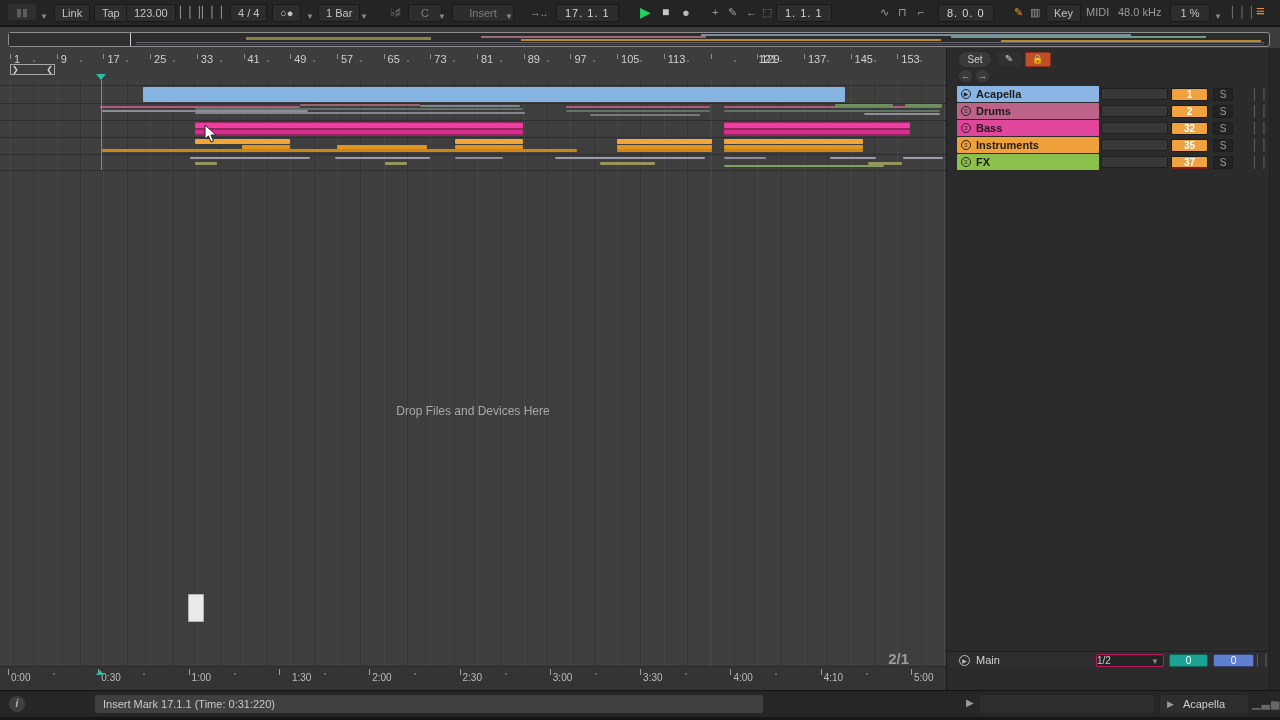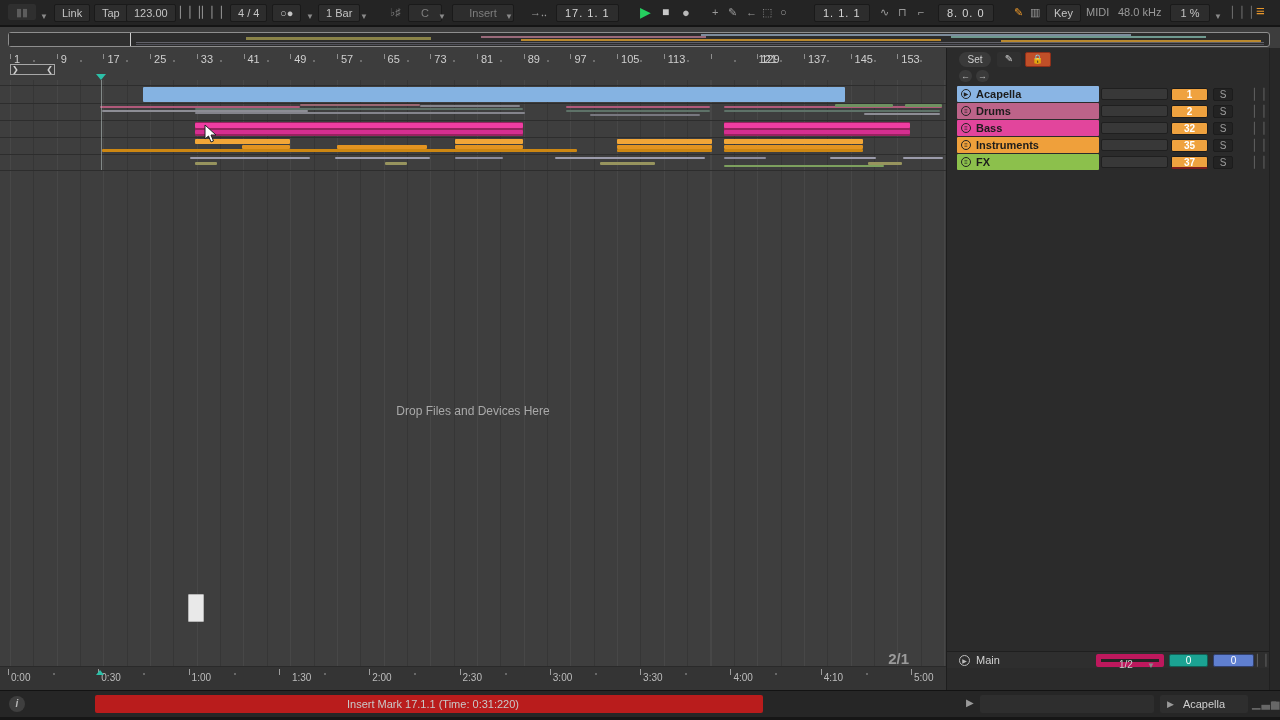--- a/index.html
+++ b/index.html
@@ -114,22 +114,22 @@
       letter-spacing:1px; }
 
   
   #main-row { position:absolute; left:0; top:603px; width:322px; height:17px;
       background:#2e2e2e; border-top:1px solid #1f1f1f; }
   #main-icon { position:absolute; left:12px; top:3px; width:11px; height:11px;
       border:1px solid #bdbdbd; border-radius:50%; color:#bdbdbd; font-size:6px;
       line-height:10px; text-align:center; }
   #main-label { position:absolute; left:29px; top:2px; font-size:11px; color:#d2d2d2; }
   #grid-select { position:absolute; left:149px; top:2px; width:68px; height:13px;
-      background:#242424; border:5px solid #be185d; border-radius:2px; color:#cccccc;
-      font-size:10px; line-height:12px; padding-left:18px; }
+      background:#242424; border:1px solid #be185d; border-radius:2px; color:#cccccc;
+      font-size:10px; line-height:12px; }
   #grid-select .caret { position:absolute; right:4px; top:1px; }
   #cue-box { position:absolute; left:222px; top:2px; width:39px; height:13px;
       background:#1ba393; border:1px solid #116156; border-radius:2px; color:#fff;
       font-size:10px; text-align:center; line-height:12px; }
   #level-box { position:absolute; left:266px; top:2px; width:41px; height:13px;
       background:#5f7fd0; border:1px solid #31406e; border-radius:2px; color:#fff;
       font-size:10px; text-align:center; line-height:12px; }
   #main-grab { position:absolute; left:310px; top:2px; color:#5d5d5d; font-size:11px; }
   #sub-row { position:absolute; left:0; top:622px; width:322px; height:18px; }
   #wave-icon { position:absolute; left:11px; top:3px; width:15px; height:13px;
@@ -145,22 +145,22 @@
       text-align:center; line-height:12px; }
   #h-btn { left:120px; } #w-btn { left:140px; }
 
   
   #status-bar { position:absolute; left:0; top:690px; width:1280px; height:27px;
       background:#262626; border-top:1px solid #131313; }
   #info-icon { position:absolute; left:9px; top:5px; width:16px; height:16px;
       background:#3f3f3f; border-radius:50%; color:#b9b9b9; font-size:10px;
       font-style:italic; font-weight:bold; text-align:center; line-height:16px; }
   #status-msg-box { position:absolute; left:95px; top:4px; width:668px; height:18px;
-      background:#b91c1c; border-radius:2px; color:#c9c9c9; font-size:11px;
-      line-height:18px; padding-left:8px;text-align:center; }
+      background:#404040; border-radius:2px; color:#c9c9c9; font-size:11px;
+      line-height:18px; padding-left:8px; }
   #status-play { position:absolute; left:966px; top:6px; color:#9a9a9a; font-size:10px; }
   #status-field { position:absolute; left:980px; top:4px; width:174px; height:18px;
       background:#2e2e2e; border-radius:2px; }
   #clip-chip { position:absolute; left:1160px; top:4px; width:88px; height:18px;
       background:#2e2e2e; border-radius:2px; color:#cfcfcf; font-size:11px;
       line-height:18px; text-align:center; }
   #clip-chip .chip-arrow { position:absolute; left:7px; color:#9a9a9a; font-size:9px; }
   #meter-icon { position:absolute; left:1252px; top:6px; color:#676767; font-size:11px;
       letter-spacing:1px; }
   #meter-caret { position:absolute; left:1270px; top:8px; color:#676767; font-size:8px; }
@@ -196,21 +196,21 @@
     <span class="tb num-display" style="left:556px;">17.  1.  1</span>
 
     <span class="tb" id="play-btn" style="left:640px;">▶</span>
     <span class="tb" id="stop-btn" style="left:662px;">■</span>
     <span class="tb" id="rec-btn" style="left:682px;">●</span>
     <span class="tb icon-txt" style="left:712px;">+</span>
     <span class="tb icon-txt" style="left:728px;">✎</span>
     <span class="tb icon-txt dim" style="left:746px;">←</span>
     <span class="tb icon-txt dim" style="left:762px;">⬚</span>
     <span class="tb icon-txt" style="left:780px;">○</span>
-    <span class="tb num-display" style="left:814px;text-align:center;">1.  1.  1</span>
+    <span class="tb num-display" style="left:776px;text-align:center;">1.  1.  1</span>
     <span class="tb icon-txt" style="left:880px;">∿</span>
     <span class="tb icon-txt" style="left:898px;">⊓</span>
     <span class="tb icon-txt" style="left:918px;">⌐</span>
     <span class="tb num-display" style="left:938px;">8.  0.  0</span>
     <span class="tb" id="pencil-btn" style="left:1014px;">✎</span>
     <span class="tb icon-txt" style="left:1030px;">▥</span>
     <span class="tb btn" style="left:1046px;">Key</span>
     <span class="tb icon-txt" style="left:1086px;">MIDI</span>
     <span class="tb icon-txt" style="left:1118px;">48.0 kHz</span>
     <span class="tb btn" style="left:1170px;width:40px;">1 %</span>

